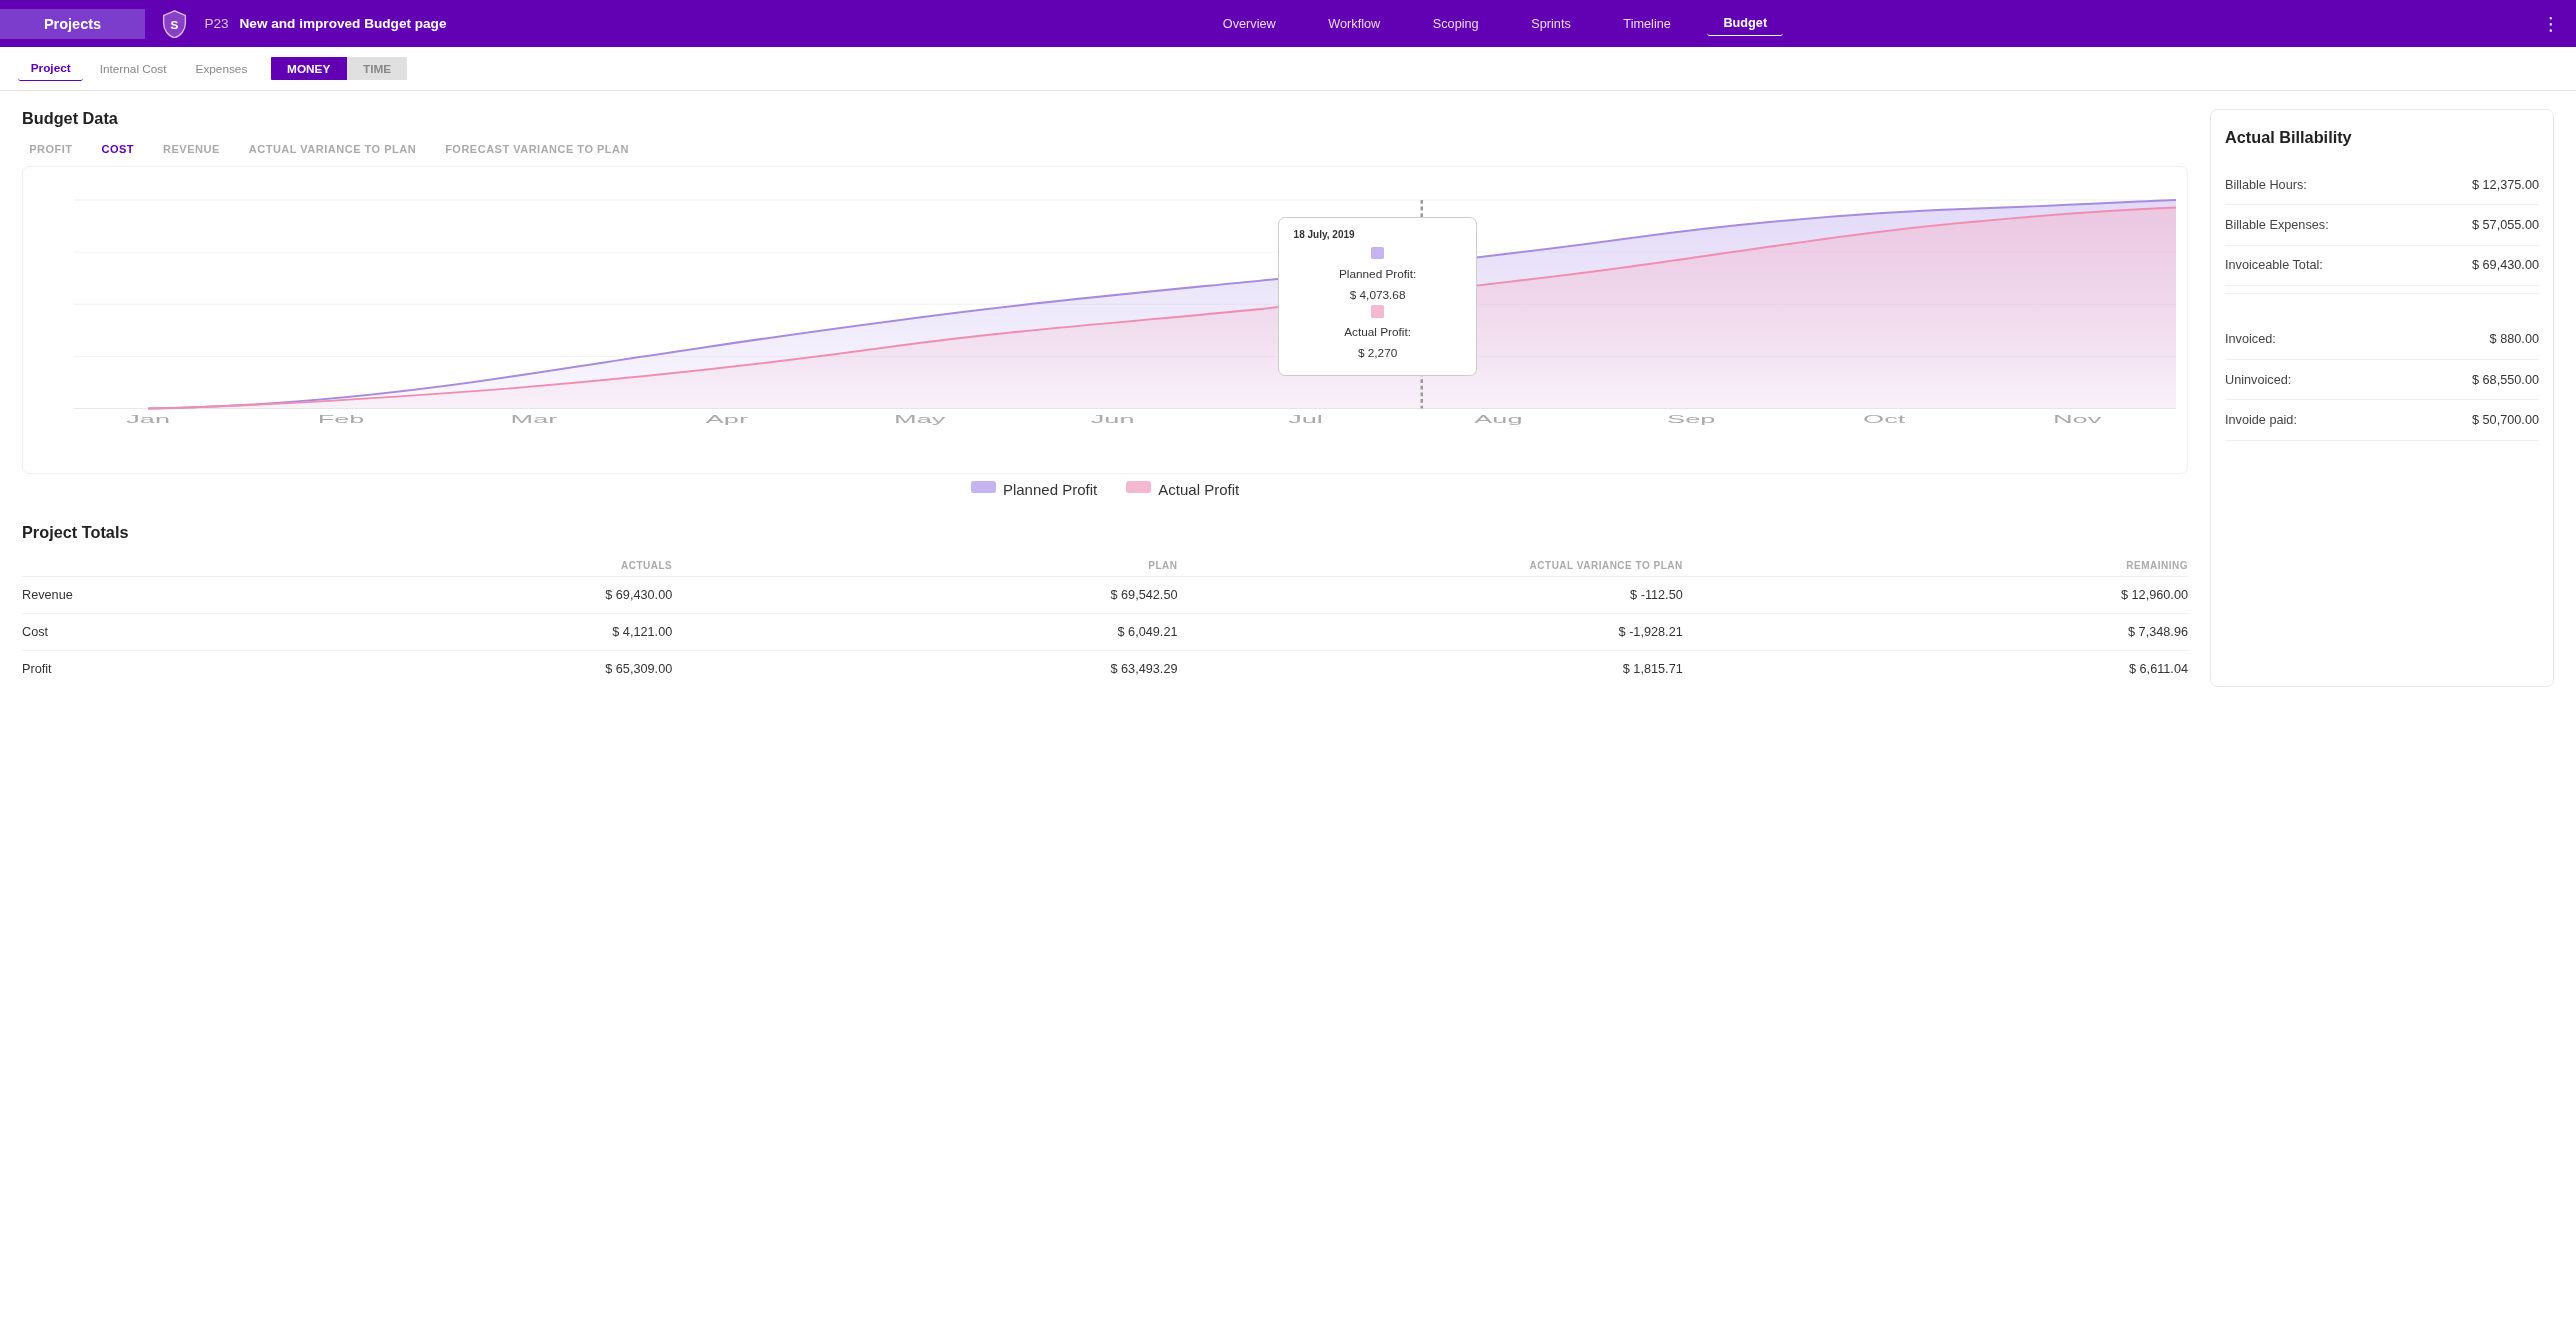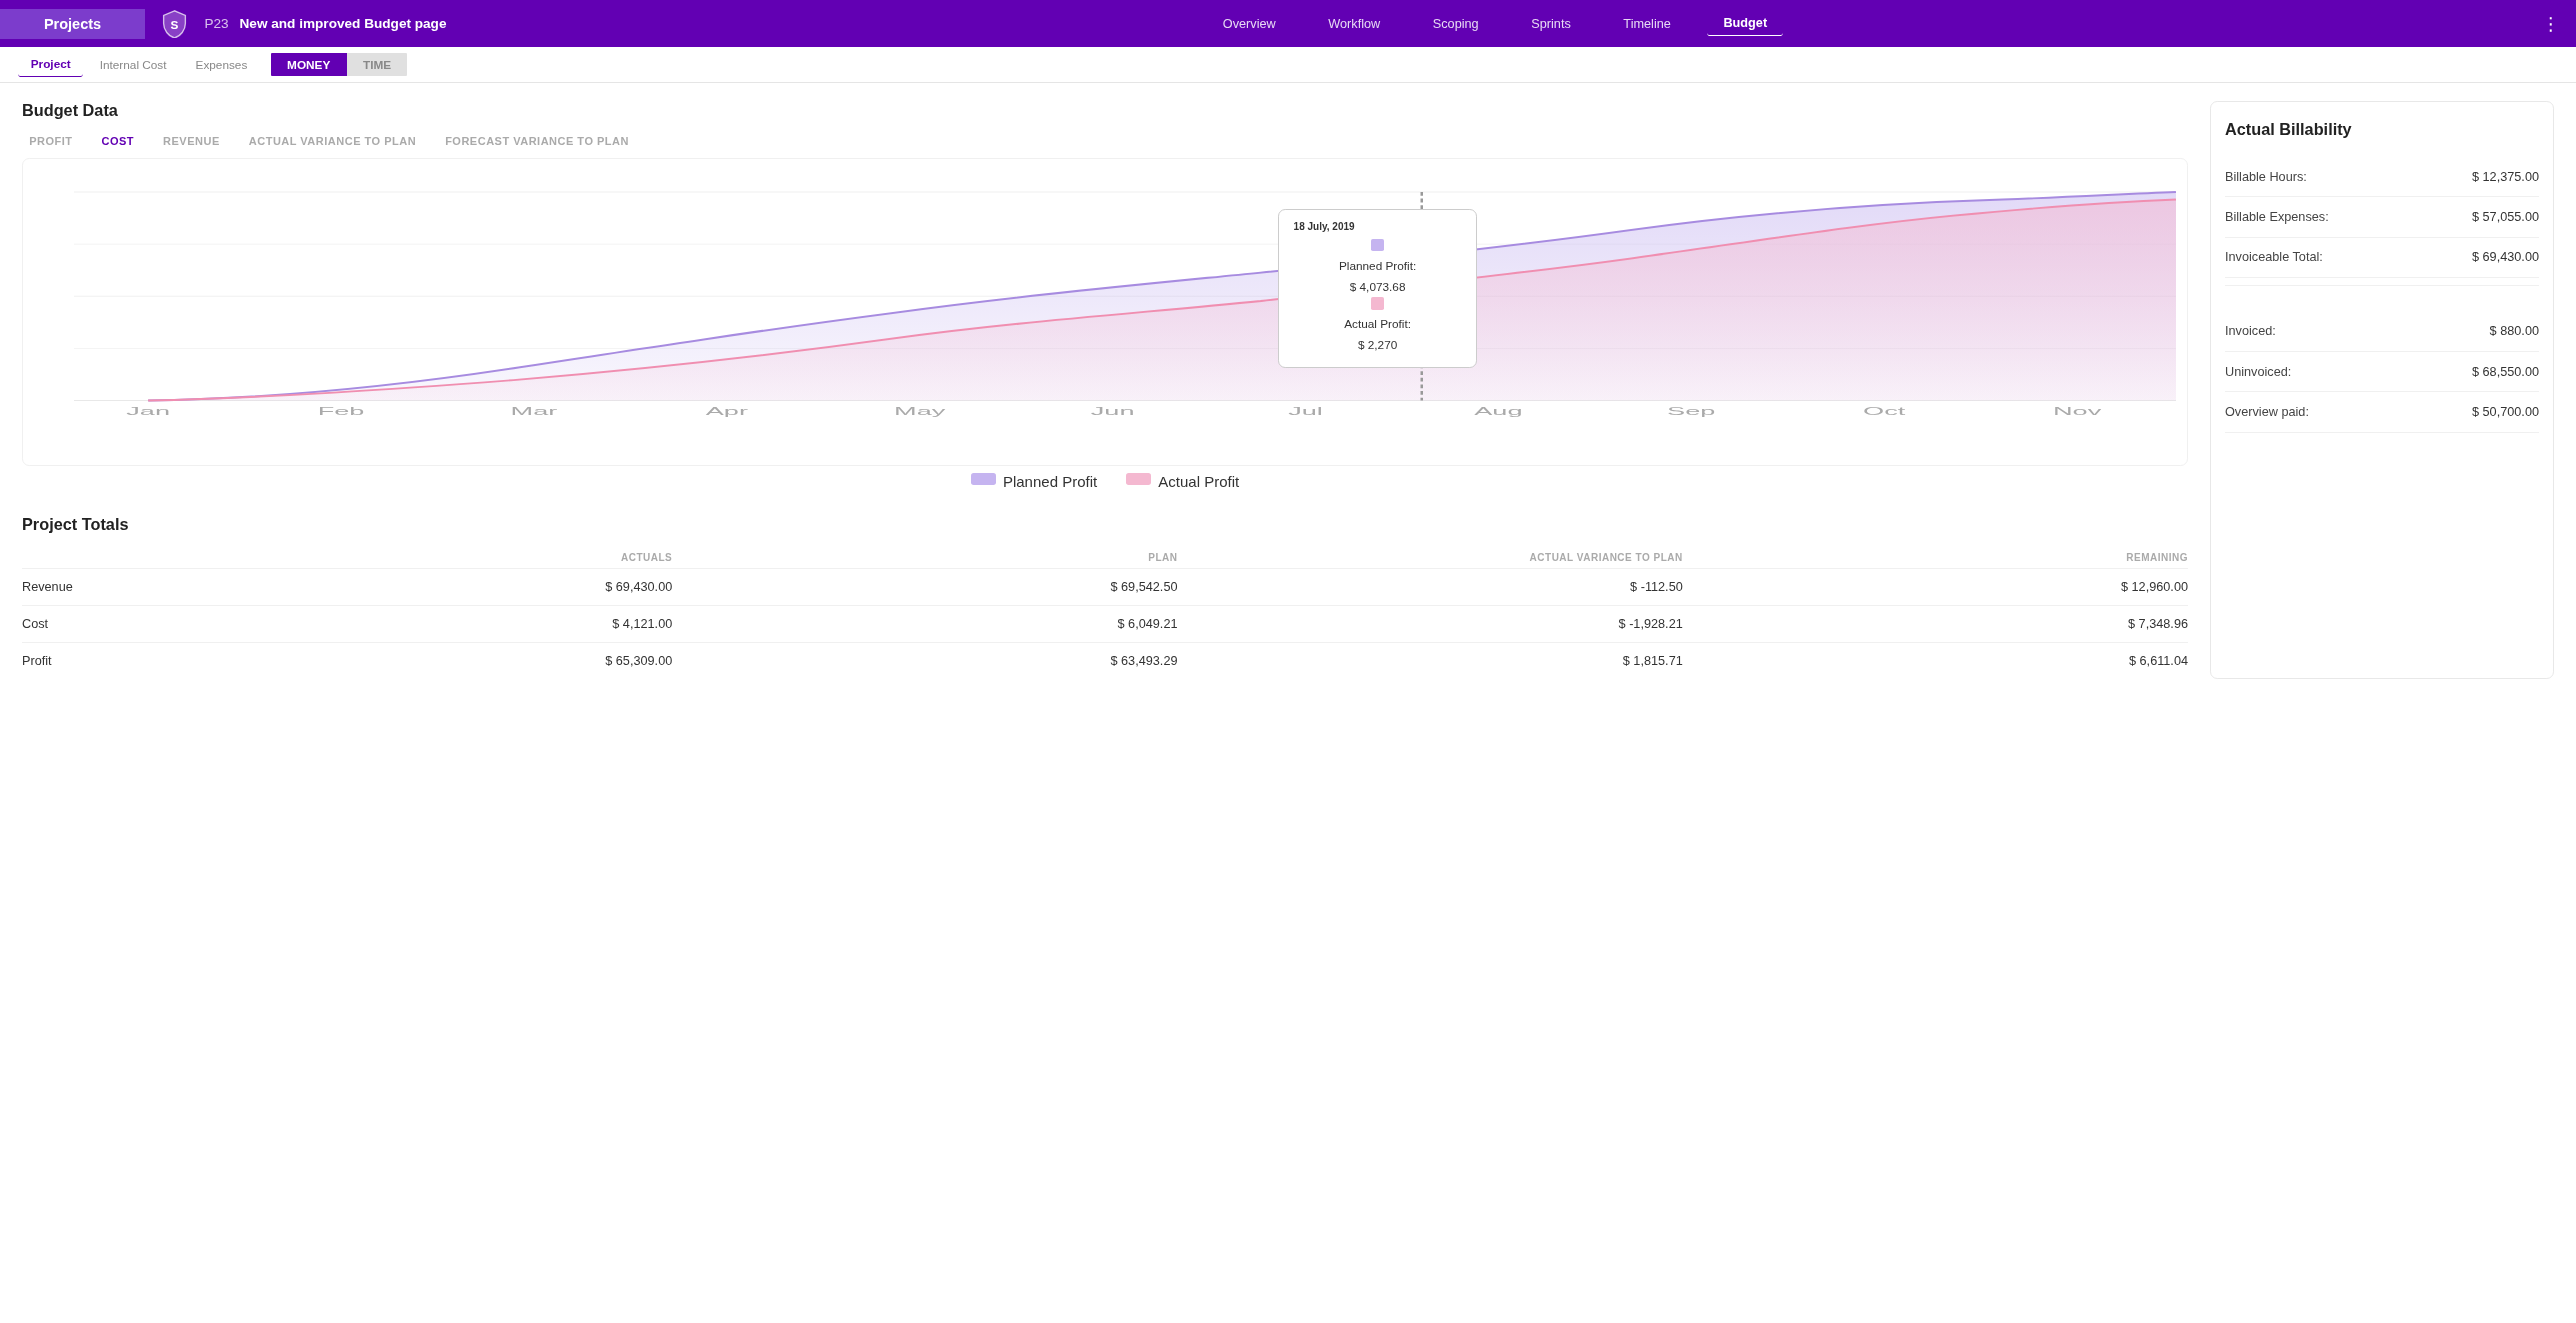--- a/index.html
+++ b/index.html
@@ -77,21 +77,21 @@
     }
 
     
     .sub-tabs {
       display: flex;
       align-items: center;
       padding: 0 18px;
       border-bottom: 0.9px solid #e5e5e5;
       gap: 3.6px;
       background: #fff;
-      height: 36px;
+      height: 44px;
     }
     .sub-tab {
       color: #888;
       font-size: 11.8px;
       padding: 5.4px 12.7px;
       cursor: pointer;
       border-radius: 3.6px;
     }
     .sub-tab.active {
       color: #6200b3;
@@ -449,19 +449,19 @@
     <div class="billability-row spacer" style="border-top:0.9px solid #f0f0f0; margin-top:7.2px; padding-top:12.7px;"></div>
     <div class="billability-row">
       <span class="label">Invoiced:</span>
       <span class="value">$ 880.00</span>
     </div>
     <div class="billability-row">
       <span class="label">Uninvoiced:</span>
       <span class="value">$ 68,550.00</span>
     </div>
     <div class="billability-row">
-      <span class="label">Overview paid:</span>
+      <span class="label">Invoide paid:</span>
       <span class="value">$ 50,700.00</span>
     </div>
   </div>
 
 </div>
 
 
 </body></html>

